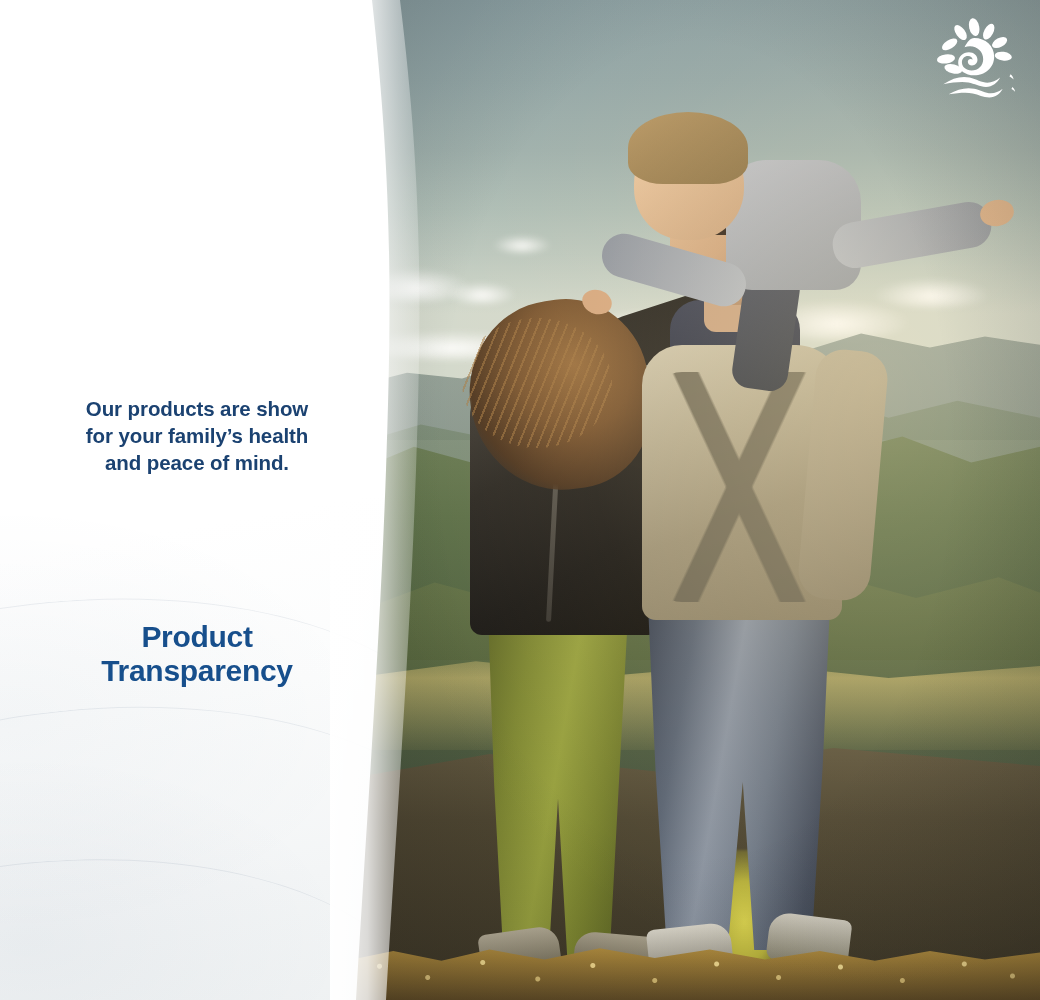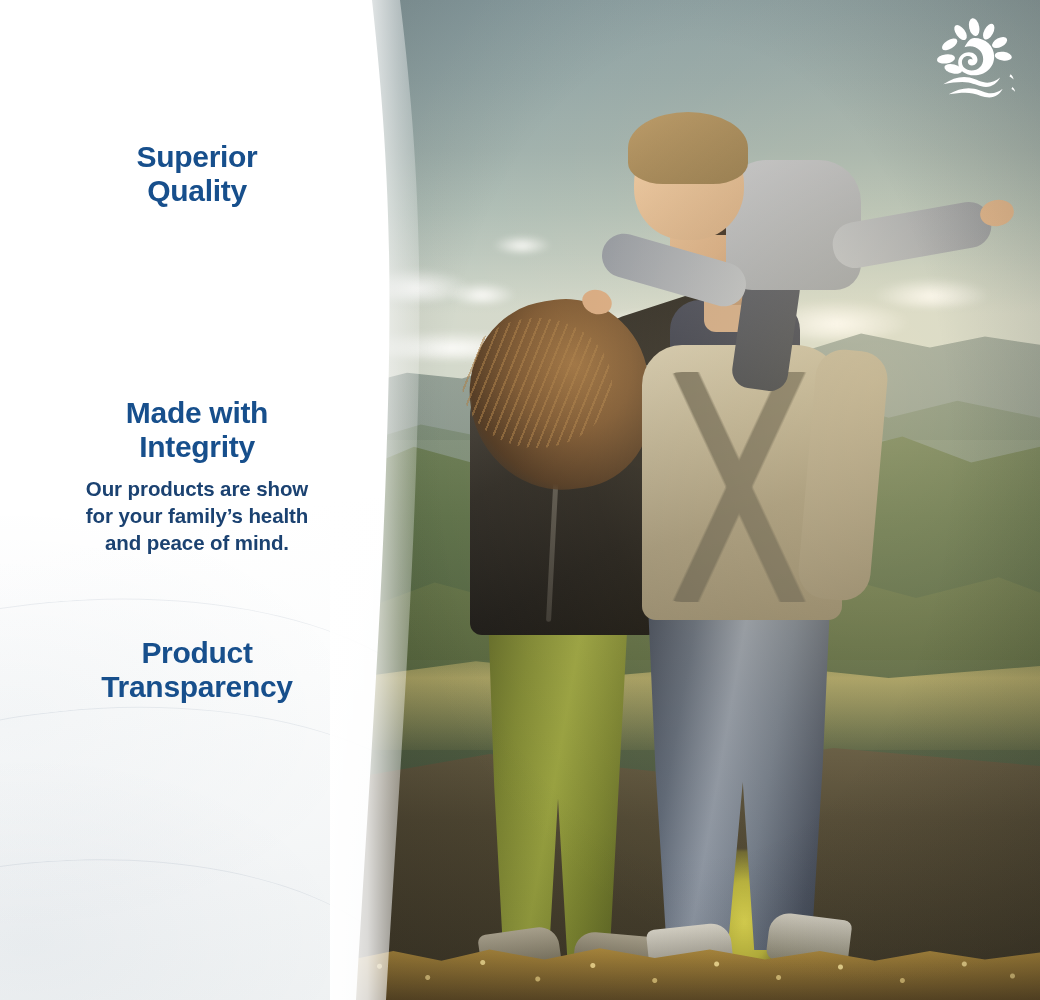--- a/index.html
+++ b/index.html
@@ -228,21 +228,21 @@
   }
 
   
   #content{
     position:absolute;left:36px;top:0;width:322px;height:1000px;
     text-align:center;
   }
   .block{position:absolute;left:0;width:322px;}
   .blk1{top:140px;}
   .blk2{top:396px;}
-  .blk3{top:620px;margin-top:16px;}
+  .blk3{top:620px;}
 
   .heading{
     color:#174F8C;
     font-weight:bold;
     font-size:30px;
     line-height:1.14;
     letter-spacing:-.3px;
     margin:0 0 12px 0;
     white-space:pre-line;
   }
@@ -327,27 +327,23 @@
   <div id="swoosh">
     <div class="sw sw1"></div>
     <div class="sw sw2"></div>
     <div class="sw sw3"></div>
   </div>
   <div id="feather"></div>
 
   <div id="content">
 
     <div class="block blk1">
-      <h2 class="heading">Superior
-Quality</h2>
     </div>
 
     <div class="block blk2">
-      <h2 class="heading">Made with
-Integrity</h2>
       <p class="body">Our products are show
 for your family’s health
 and peace of mind.</p>
     </div>
 
     <div class="block blk3">
       <h2 class="heading">Product
 Transparency</h2>
     </div>
 

